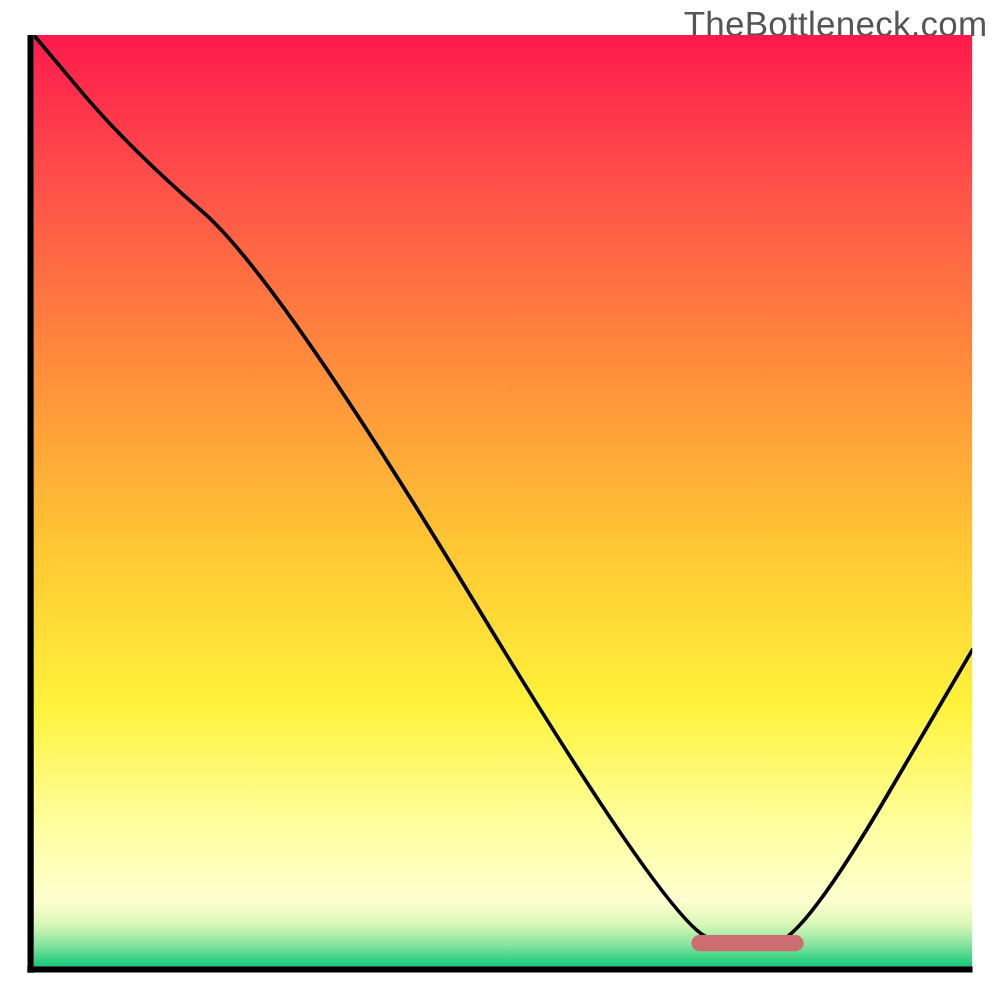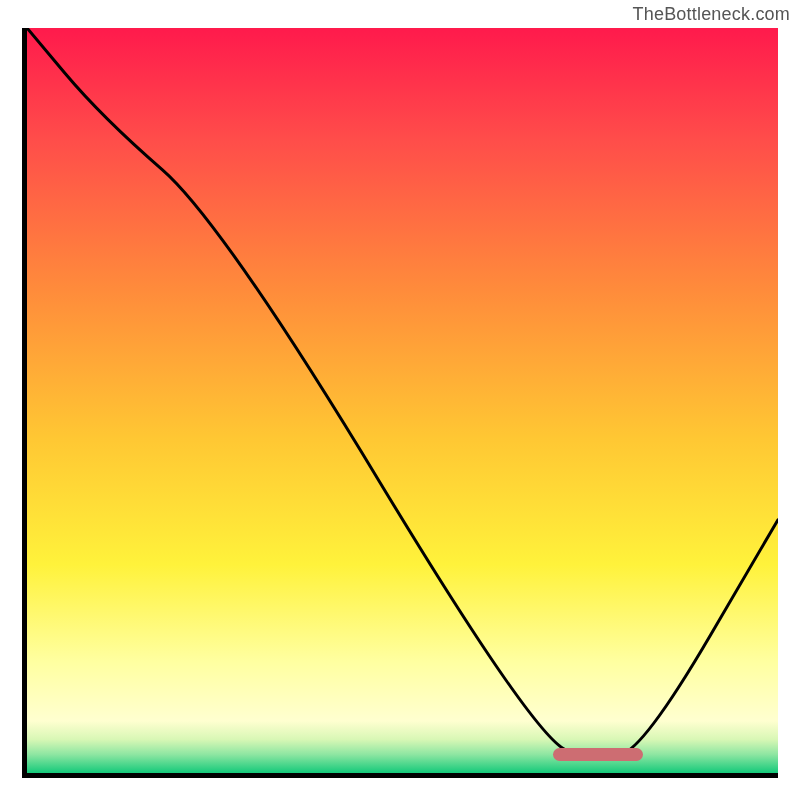--- a/index.html
+++ b/index.html
@@ -12,21 +12,21 @@
   }
   .container {
     position: relative;
     width: 800px;
     height: 800px;
   }
   .watermark {
     position: absolute;
     top: 4px;
     right: 10px;
-    font-size: 18px;
+    font-size: 28px;
     font-weight: 500;
     color: #555;
     letter-spacing: 0.2px;
   }
   .plot-frame {
     position: absolute;
     left: 22px;
     top: 28px;
     width: 756px;
     height: 750px;

